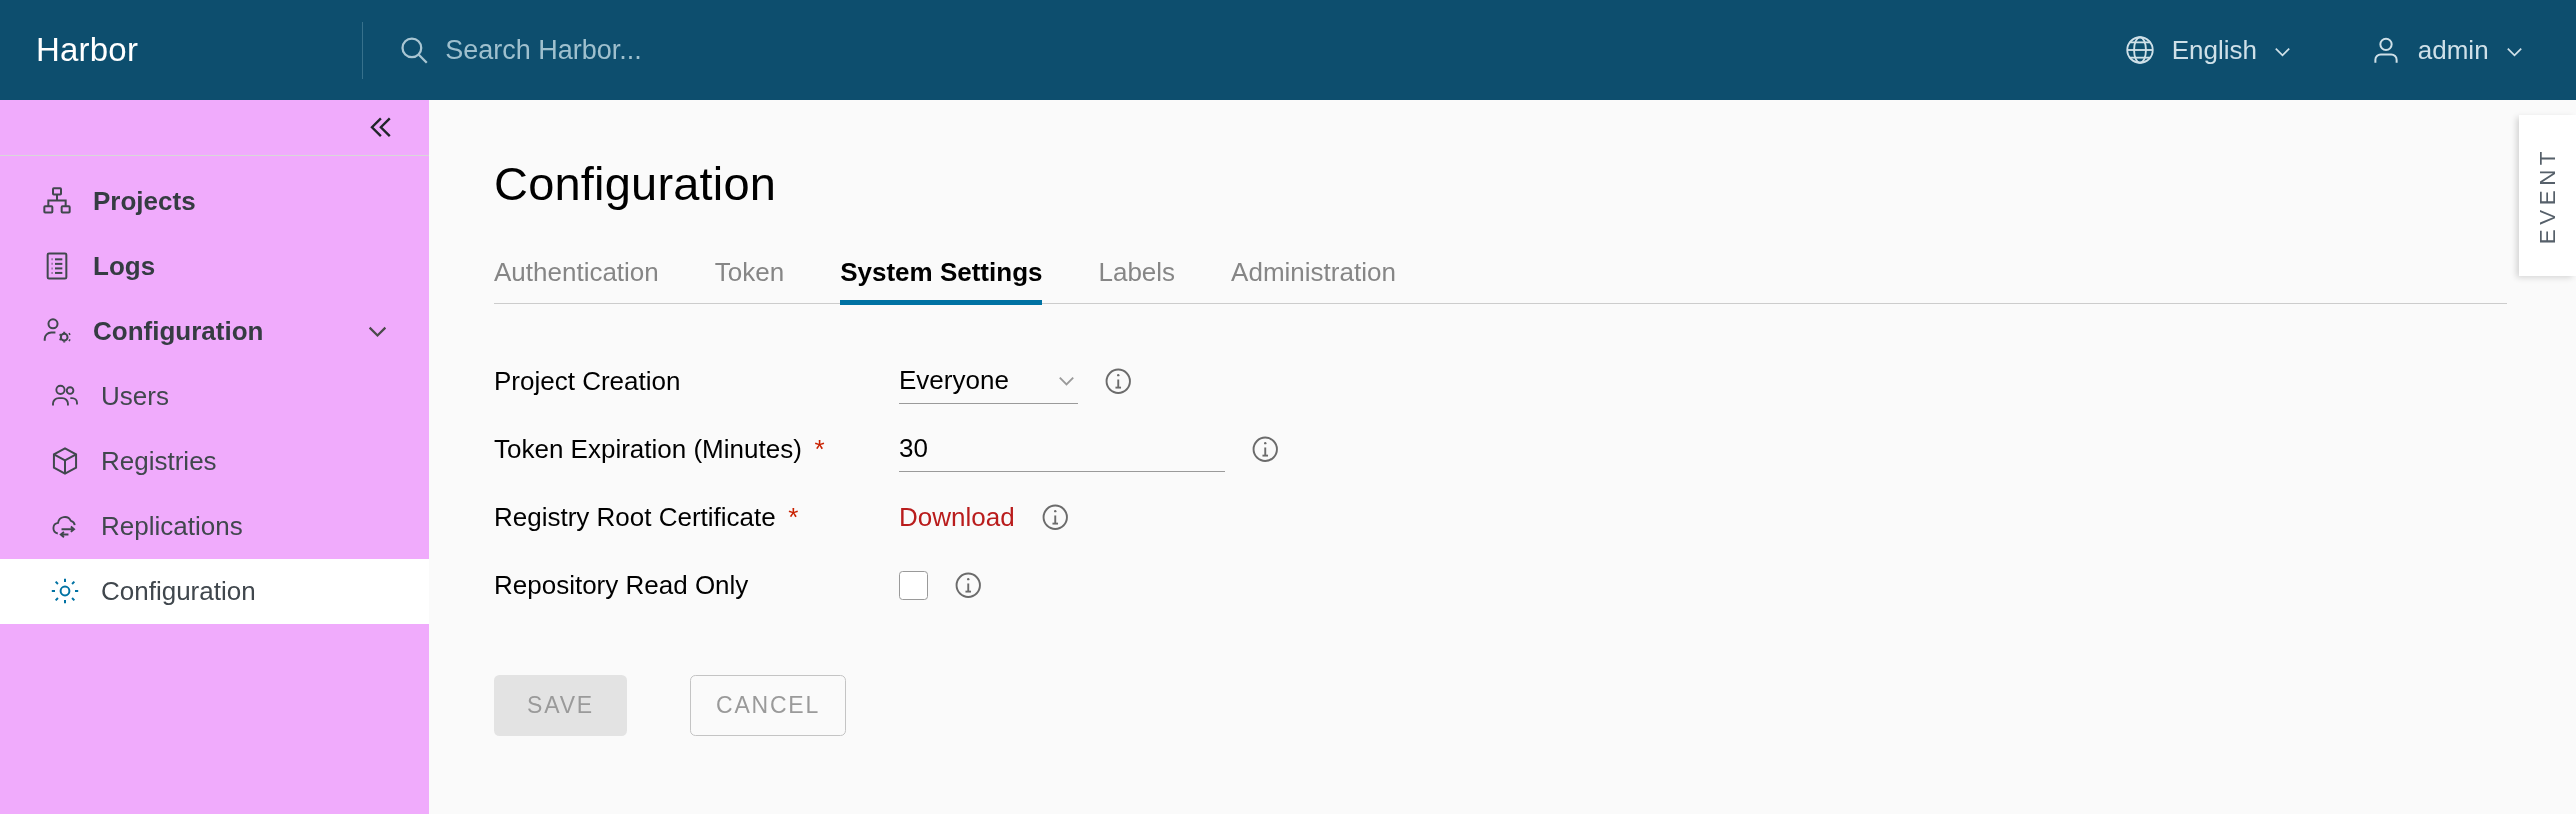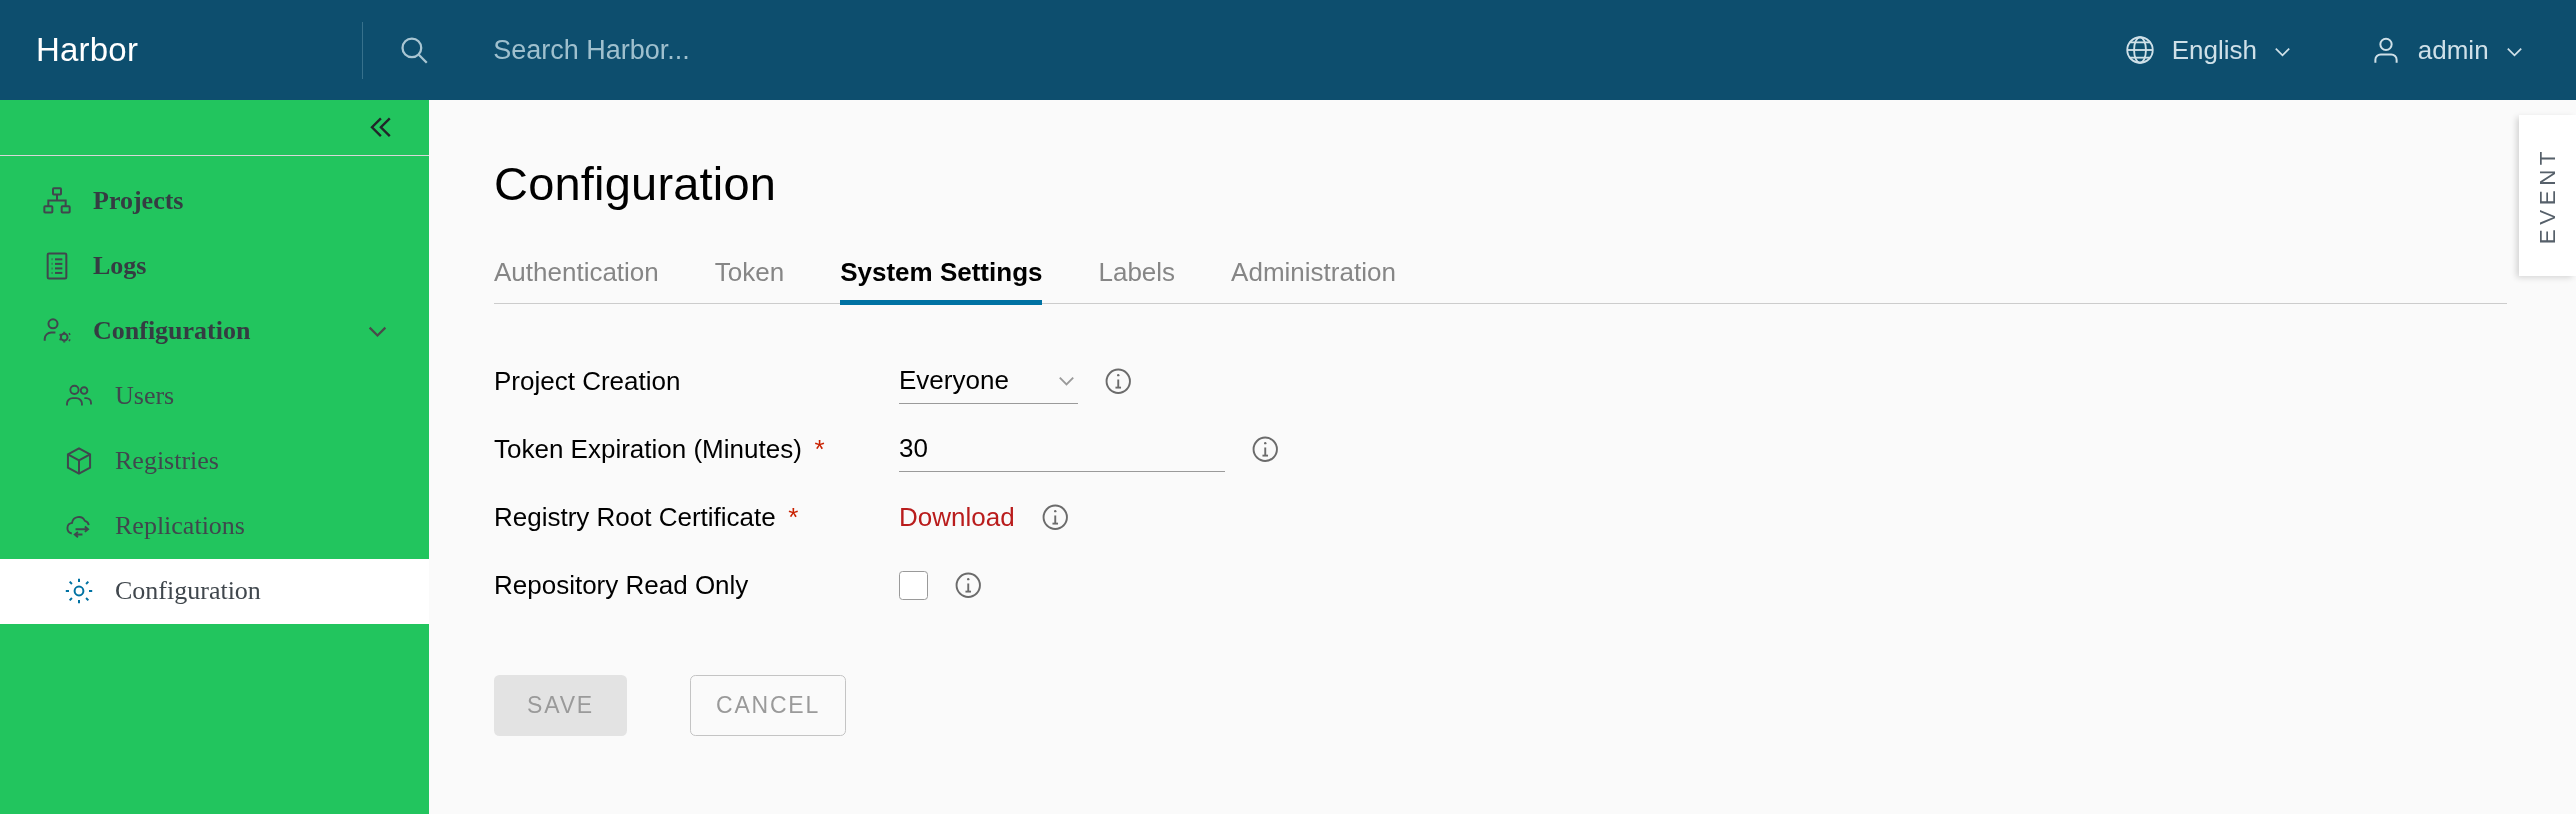--- a/index.html
+++ b/index.html
@@ -40,43 +40,41 @@
     height: 100px;
   }
   .search-icon { width: 34px; height: 34px; flex: 0 0 34px; margin-right: 14.4px; }
   .search-input {
     background: transparent; border: 0; outline: none;
     color: #c8dbe4;
     font-family: "Liberation Sans", sans-serif;
     font-size: 27px;
     width: 807px;
     height: 39px;
-    margin-left: 48px;
   }
   .search-input::placeholder { color: #9fc0ce; opacity: 1; }
 
   .hdr-right { display: flex; align-items: center; height: 100px; padding-right: 41px; }
   .hdr-item {
     display: flex; align-items: center;
     height: 100px;
     color: #cfe0e8;
     font-size: 26px;
     cursor: pointer;
     padding: 0 9px;
   }
   .hdr-item + .hdr-item { margin-left: 57px; }
   .hdr-item .gi { width: 34px; height: 34px; margin-right: 14.4px; flex: 0 0 34px; }
   .caret { width: 23px; height: 23px; margin-left: 14.4px; flex: 0 0 23px; }
 
   
   .sidebar {
     position: absolute; top: 100px; left: 0;
     width: 429px; height: 714px;
-    background: #22c55e;
-    font-family: Liberation Serif, serif;
+    background: #f0abfc;
   }
   .collapse-row {
     height: 56px;
     display: flex; align-items: center; justify-content: flex-end;
     padding-right: 34px;
     border-bottom: 1.8px solid #d8d8d8;
     cursor: pointer;
   }
   .collapse-icon { width: 30.5px; height: 30.5px; }
 
@@ -85,21 +83,21 @@
     display: flex; align-items: center;
     height: 65px;
     padding-left: 41px;
     color: #40474d;
     font-size: 26px;
     cursor: pointer;
     position: relative;
   }
   .nav-item.top { font-weight: bold; color: #353c42; }
   .nav-item .ni { width: 32px; height: 32px; flex: 0 0 32px; margin-right: 20px; }
-  .nav-item.sub { padding-left: 63px; font-weight: normal; color: #40474d; }
+  .nav-item.sub { padding-left: 49px; font-weight: normal; color: #40474d; }
   .nav-item.active { background: #ffffff; }
   .nav-item .chev-right {
     position: absolute; right: 38px; top: 50%; transform: translateY(-50%);
     width: 27px; height: 27px;
   }
 
   
   .main {
     position: absolute; top: 100px; left: 429px;
     width: 2147px; height: 714px;

